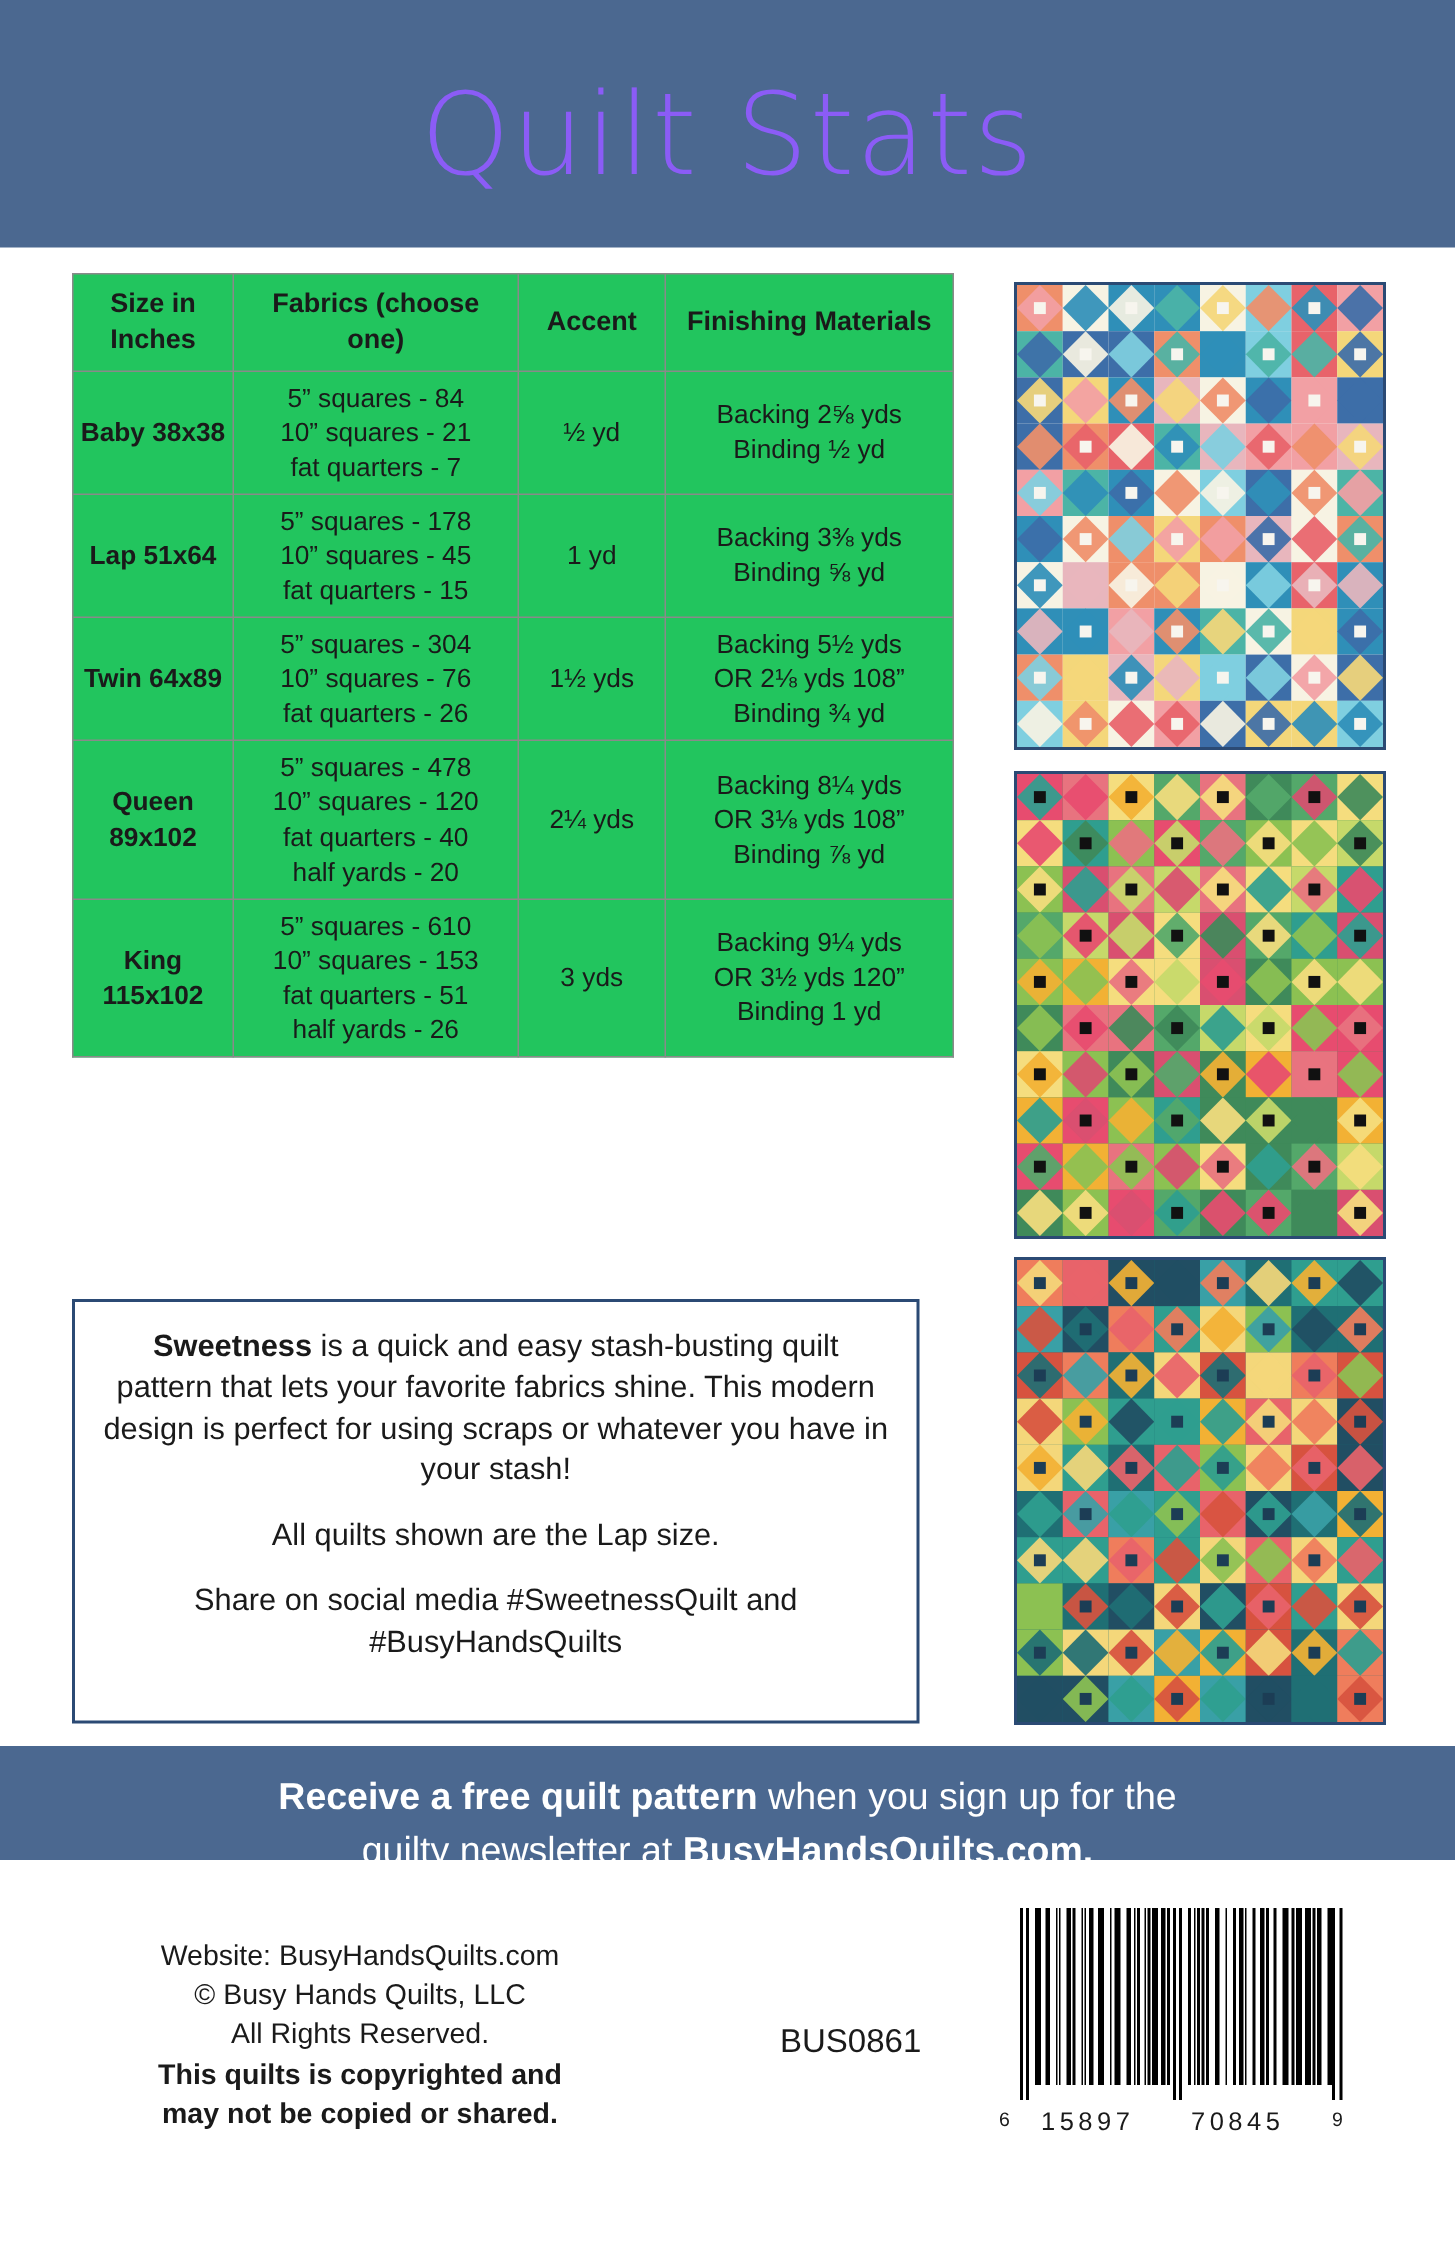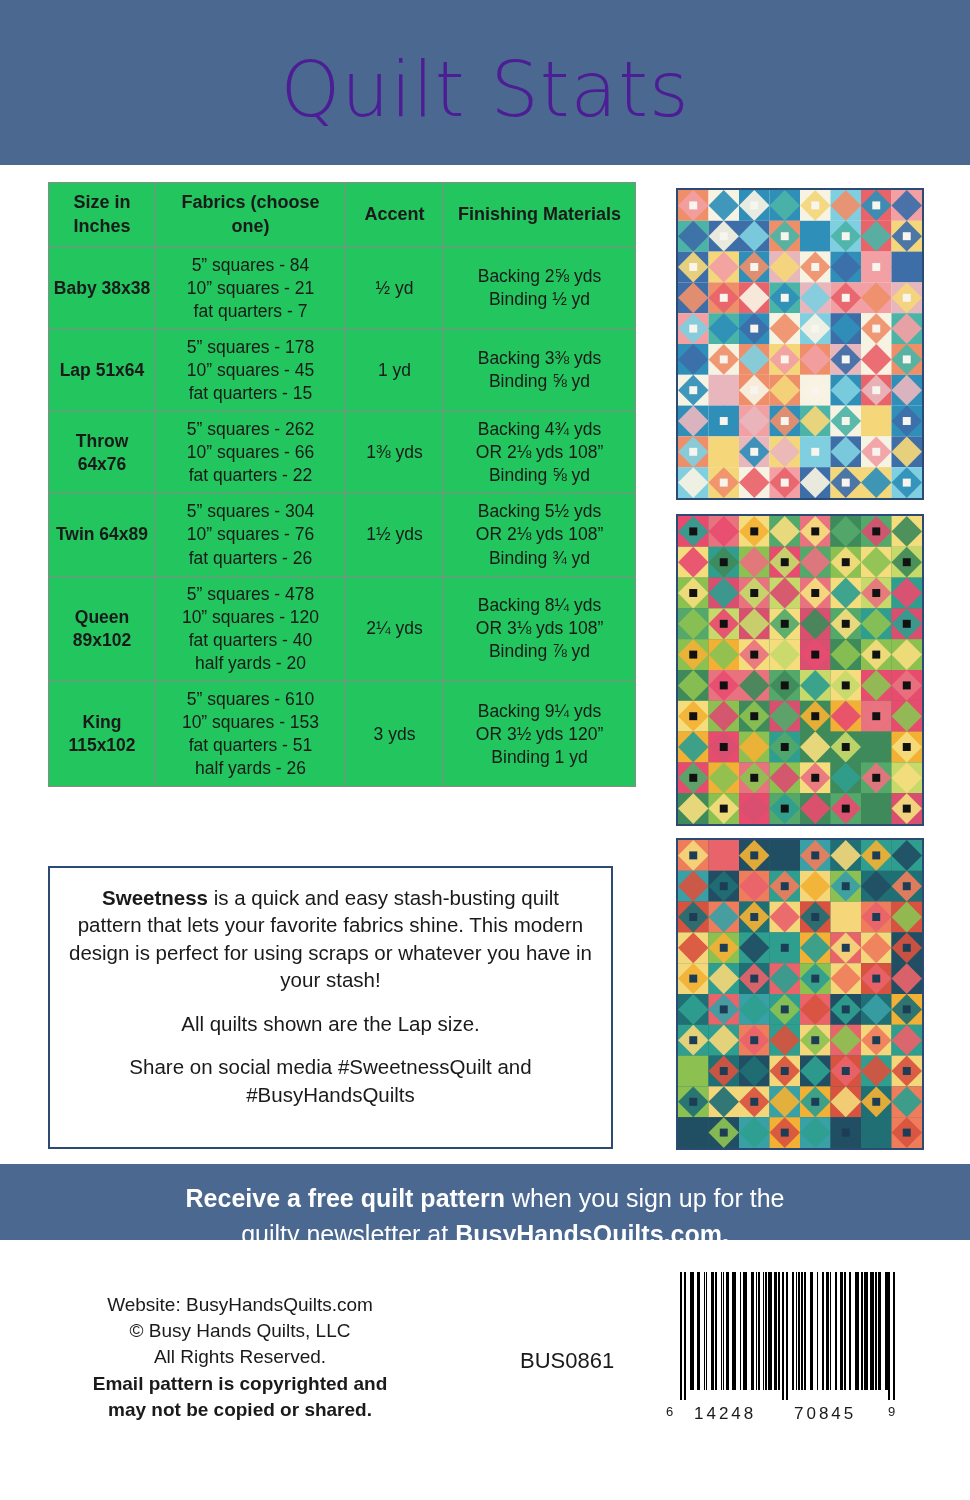--- a/index.html
+++ b/index.html
@@ -20,21 +20,21 @@
     left: 0; top: 0;
     width: 970px;
     height: 165px;
     background: #4b6890;
   }
   .header-title {
     position: absolute;
     left: 0; top: 52px;
     width: 970px;
     text-align: center;
-    color: #4c1d95;
+    color: #8b5cf6;
     font-size: 76px;
     font-weight: 300;
     letter-spacing: 1px;
     font-family: "DejaVu Sans", sans-serif;
     line-height: 1;
   }
 
   
   .table-wrap {
     position: absolute;
@@ -189,26 +189,20 @@
           <td class="size-cell">Baby 38x38</td>
           <td class="fabrics-cell">5” squares - 84<br>10” squares - 21<br>fat quarters - 7</td>
           <td>½ yd</td>
           <td>Backing 2⅝ yds<br>Binding ½ yd</td>
         </tr>
         <tr>
           <td class="size-cell">Lap 51x64</td>
           <td class="fabrics-cell">5” squares - 178<br>10” squares - 45<br>fat quarters - 15</td>
           <td>1 yd</td>
           <td>Backing 3⅜ yds<br>Binding ⅝ yd</td>
-        </tr>
-        <tr>
-          <td class="size-cell">Throw 64x76</td>
-          <td class="fabrics-cell">5” squares - 262<br>10” squares - 66<br>fat quarters - 22</td>
-          <td>1⅜ yds</td>
-          <td>Backing 4¾ yds<br>OR 2⅛ yds 108”<br>Binding ⅝ yd</td>
         </tr>
         <tr>
           <td class="size-cell">Twin 64x89</td>
           <td class="fabrics-cell">5” squares - 304<br>10” squares - 76<br>fat quarters - 26</td>
           <td>1½ yds</td>
           <td>Backing 5½ yds<br>OR 2⅛ yds 108”<br>Binding ¾ yd</td>
         </tr>
         <tr>
           <td class="size-cell">Queen 89x102</td>
           <td class="fabrics-cell">5” squares - 478<br>10” squares - 120<br>fat quarters - 40<br>half yards - 20</td>
@@ -861,21 +855,21 @@
   </div>
   <div class="news-line">
     <span>quilty newsletter at </span><span class="news-strong">BusyHandsQuilts.com.</span>
   </div>
 </div>
 
 <div class="footer-text">
   <div>Website: BusyHandsQuilts.com</div>
   <div>© Busy Hands Quilts, LLC</div>
   <div>All Rights Reserved.</div>
-  <div class="bold">Email pattern is copyrighted and</div>
+  <div class="bold">This quilts is copyrighted and</div>
   <div class="bold">may not be copied or shared.</div>
 </div>
 
 <div class="sku">BUS0861</div>
 
 <div class="barcode-wrap">
   <svg class="barcode-bars" viewBox="0 0 224 128" preserveAspectRatio="none" aria-hidden="true">
     <rect width="224" height="128" fill="#ffffff"></rect>
     <g id="bars" fill="#000000">
         <rect x="4" y="0" width="2" height="128"></rect>
@@ -922,17 +916,17 @@
         <rect x="194" y="0" width="4" height="118"></rect>
         <rect x="199" y="0" width="2" height="118"></rect>
         <rect x="202" y="0" width="3" height="118"></rect>
         <rect x="209" y="0" width="4" height="118"></rect>
         <rect x="212" y="0" width="2" height="128"></rect>
         <rect x="217" y="0" width="2" height="128"></rect>
       </g>
   </svg>
   <div class="barcode-digits">
     <span class="bd-left">6</span>
-    <span class="bd-g1">14248</span>
+    <span class="bd-g1">15897</span>
     <span class="bd-g2">70845</span>
     <span class="bd-right">9</span>
   </div>
 </div>
 
 </body></html>

